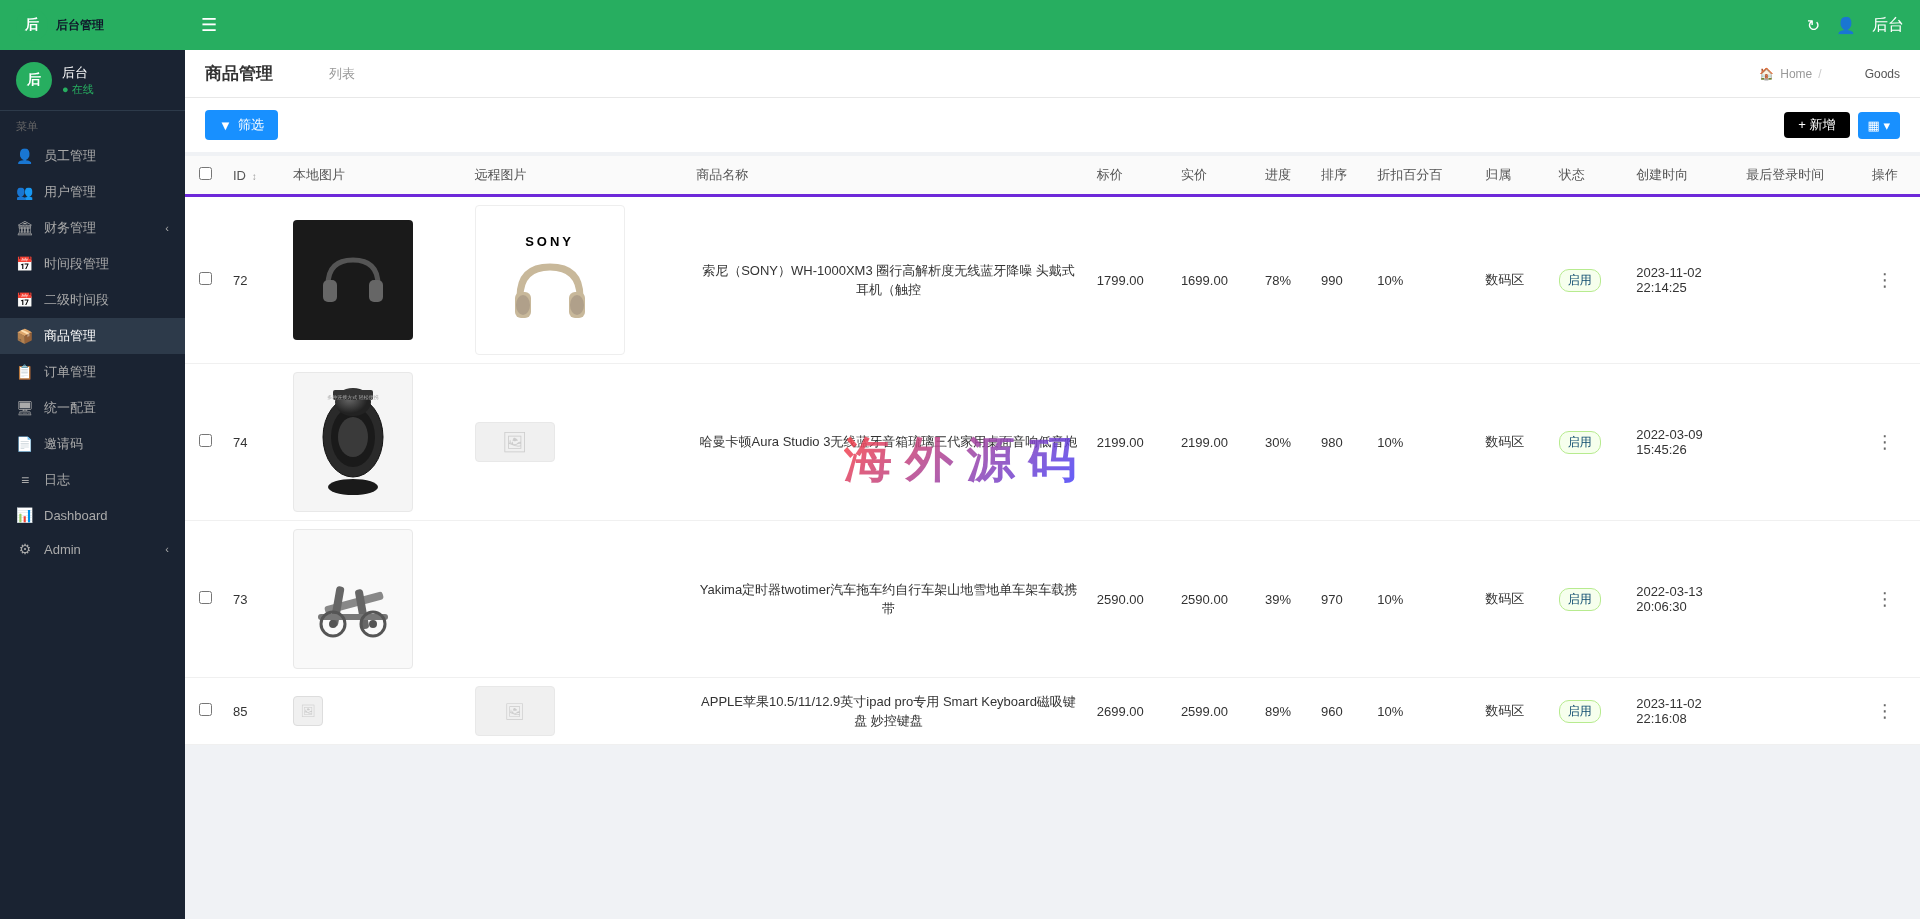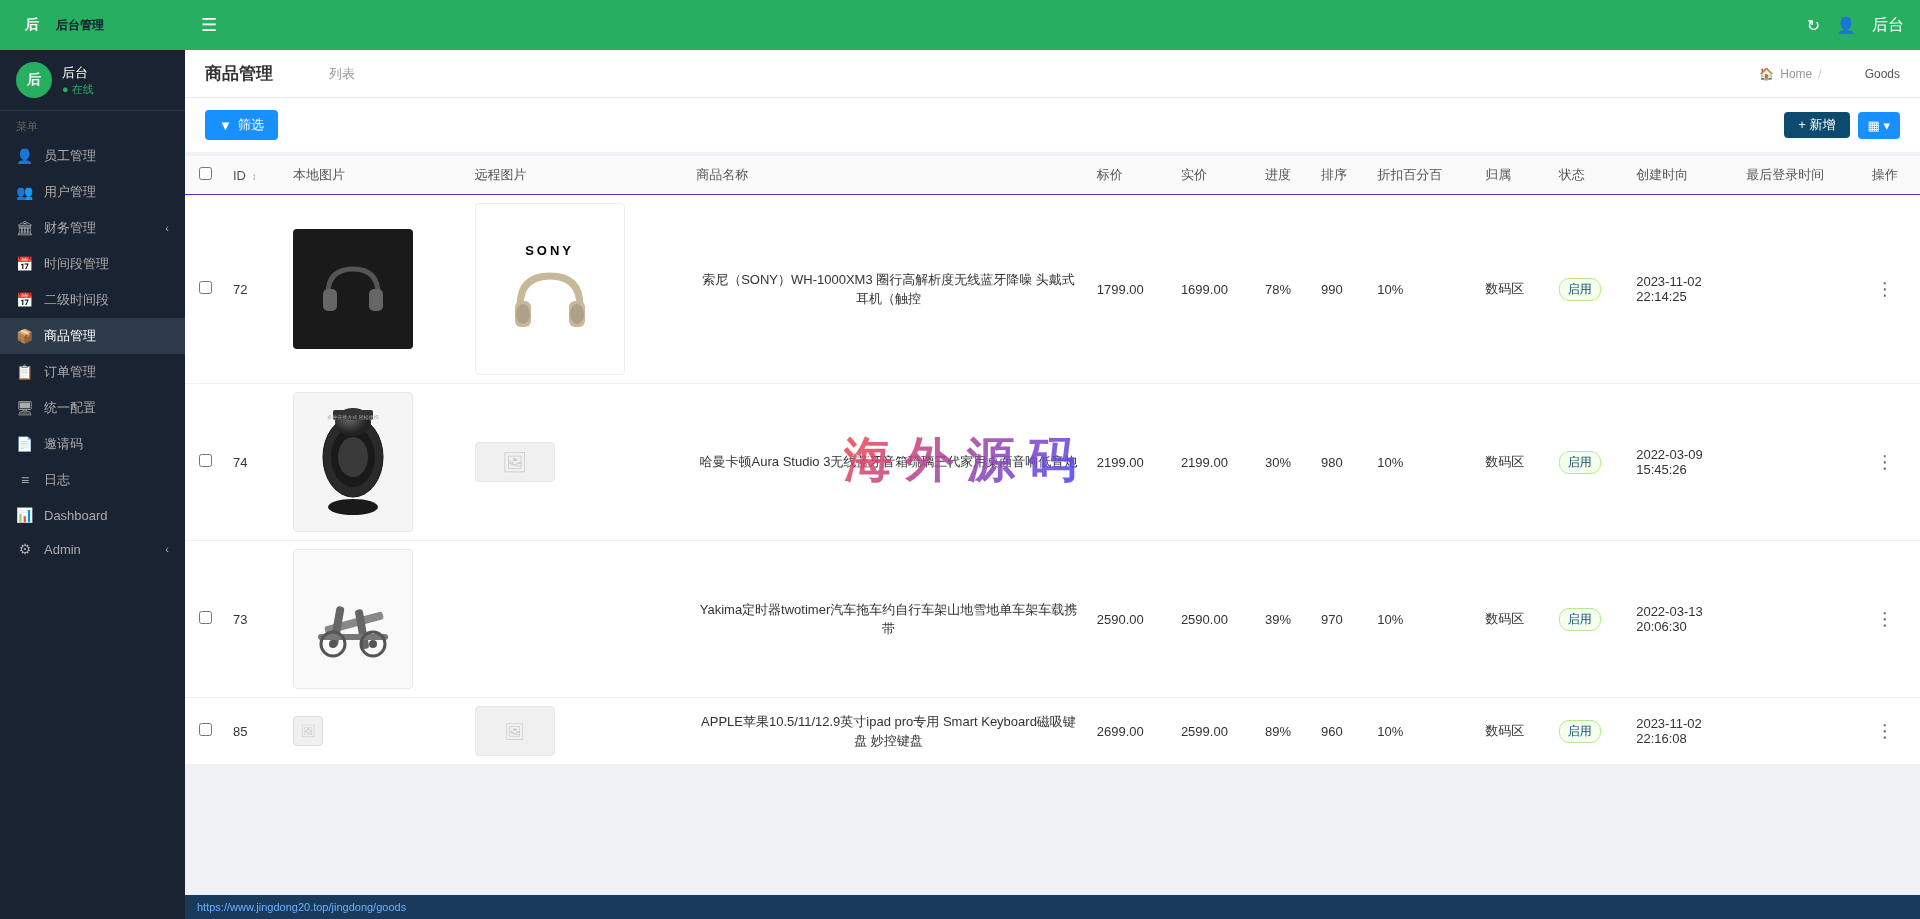--- a/index.html
+++ b/index.html
@@ -148,21 +148,21 @@
       background: #1890ff;
       color: white;
       border: none;
       border-radius: 4px;
       padding: 6px 14px;
       cursor: pointer;
       font-size: 13px;
       display: flex; align-items: center; gap: 6px;
     }
     .btn-add {
-      background: #0c4a6e;
+      background: #000000;
       color: white;
       border: none;
       border-radius: 4px;
       padding: 4px 14px;
       cursor: pointer;
       font-size: 13px;
       display: flex; align-items: center; gap: 4px;
     }
     .btn-view {
       background: #1890ff;
@@ -179,21 +179,21 @@
     .table-container {
       background: white;
       margin: 0 0 0 0;
     }
     table {
       width: 100%;
       border-collapse: collapse;
     }
     thead th {
       background: #fafafa;
-      border-bottom: 1px solid #6d28d9;
+      border-bottom: 3px solid #6d28d9;
       padding: 10px 8px;
       text-align: left;
       font-size: 13px;
       color: #555;
       font-weight: 500;
       white-space: nowrap;
     }
     thead th.sortable { cursor: pointer; }
     thead th .sort-icon { color: #999; font-size: 10px; margin-left: 2px; }
     tbody tr { border-bottom: 1px solid #f0f0f0; }
@@ -393,21 +393,21 @@
             <td>
               <div style="width:120px;height:120px;background:#1a1a1a;border-radius:4px;display:flex;align-items:center;justify-content:center;">
                 <svg width="70" height="60" viewBox="0 0 70 60">
                   <path d="M10 35 Q10 10 35 10 Q60 10 60 35" stroke="#555" stroke-width="5" fill="none"></path>
                   <rect x="5" y="30" width="14" height="22" rx="5" fill="#666"></rect>
                   <rect x="51" y="30" width="14" height="22" rx="5" fill="#666"></rect>
                 </svg>
               </div>
             </td>
             <td>
-              <div style="width:150px;height:172px;background:white;border:1px solid #eee;border-radius:4px;display:flex;flex-direction:column;align-items:center;justify-content:center;gap:8px;">
+              <div style="width:150px;height:150px;background:white;border:1px solid #eee;border-radius:4px;display:flex;flex-direction:column;align-items:center;justify-content:center;gap:8px;">
                 <span style="font-size:13px;font-weight:bold;letter-spacing:3px;color:#000;">SONY</span>
                 <svg width="80" height="70" viewBox="0 0 80 70">
                   <path d="M10 40 Q10 10 40 10 Q70 10 70 40" stroke="#c8b89a" stroke-width="7" fill="none"></path>
                   <rect x="5" y="35" width="16" height="26" rx="6" fill="#c8b89a"></rect>
                   <rect x="59" y="35" width="16" height="26" rx="6" fill="#c8b89a"></rect>
                   <ellipse cx="13" cy="48" rx="7" ry="10" fill="#b0a08a"></ellipse>
                   <ellipse cx="67" cy="48" rx="7" ry="10" fill="#b0a08a"></ellipse>
                 </svg>
               </div>
             </td>
@@ -531,16 +531,13 @@
             <td></td>
             <td>
               <button class="action-btn">⋮</button>
             </td>
           </tr>
         </tbody>
       </table>
     </div>
   </div>
 
-  <div class="bottom-bar">
-    <span>https://www.jingdong20.top/jingdong/goods</span>
-  </div>
 </div>
 
 </body></html>

